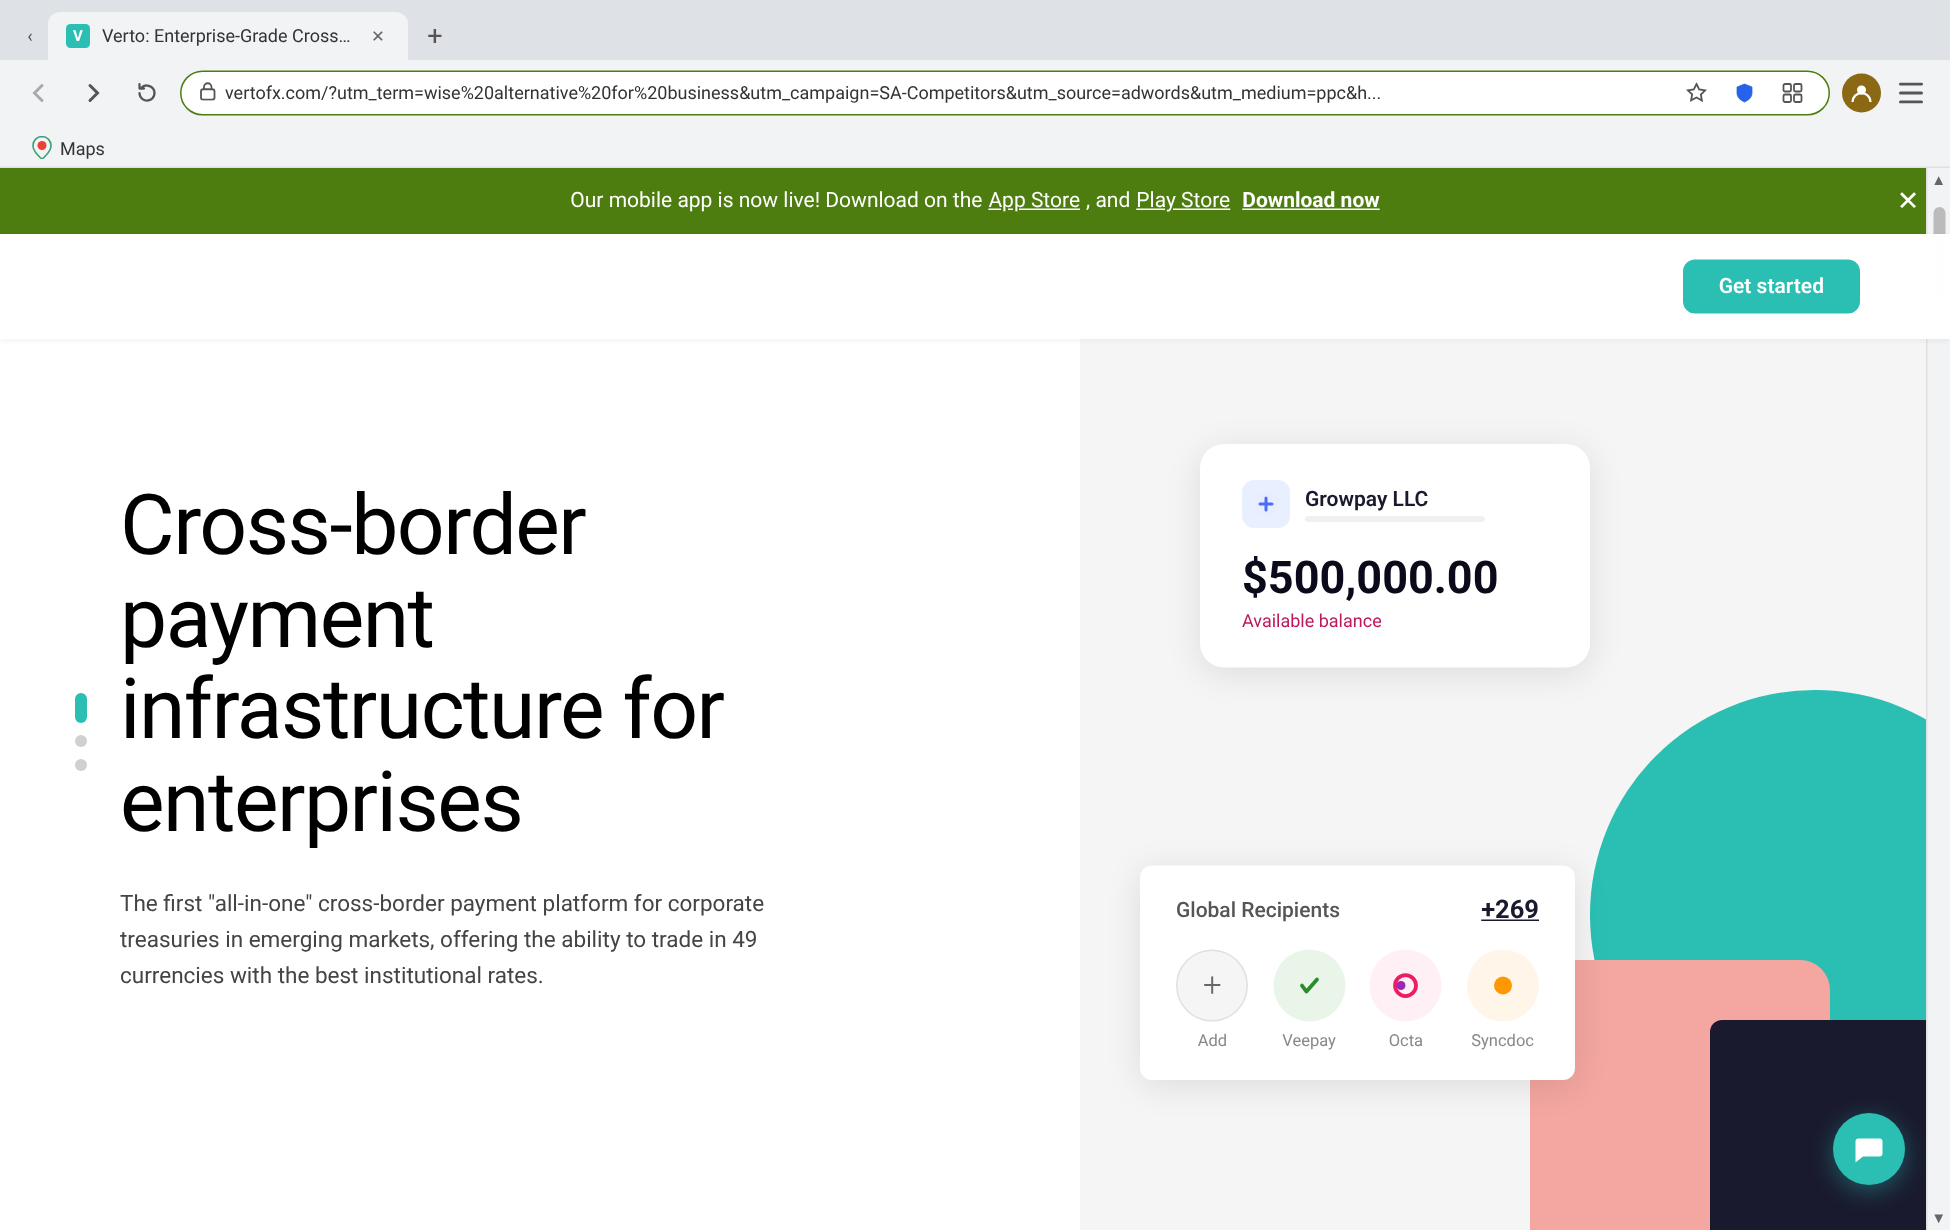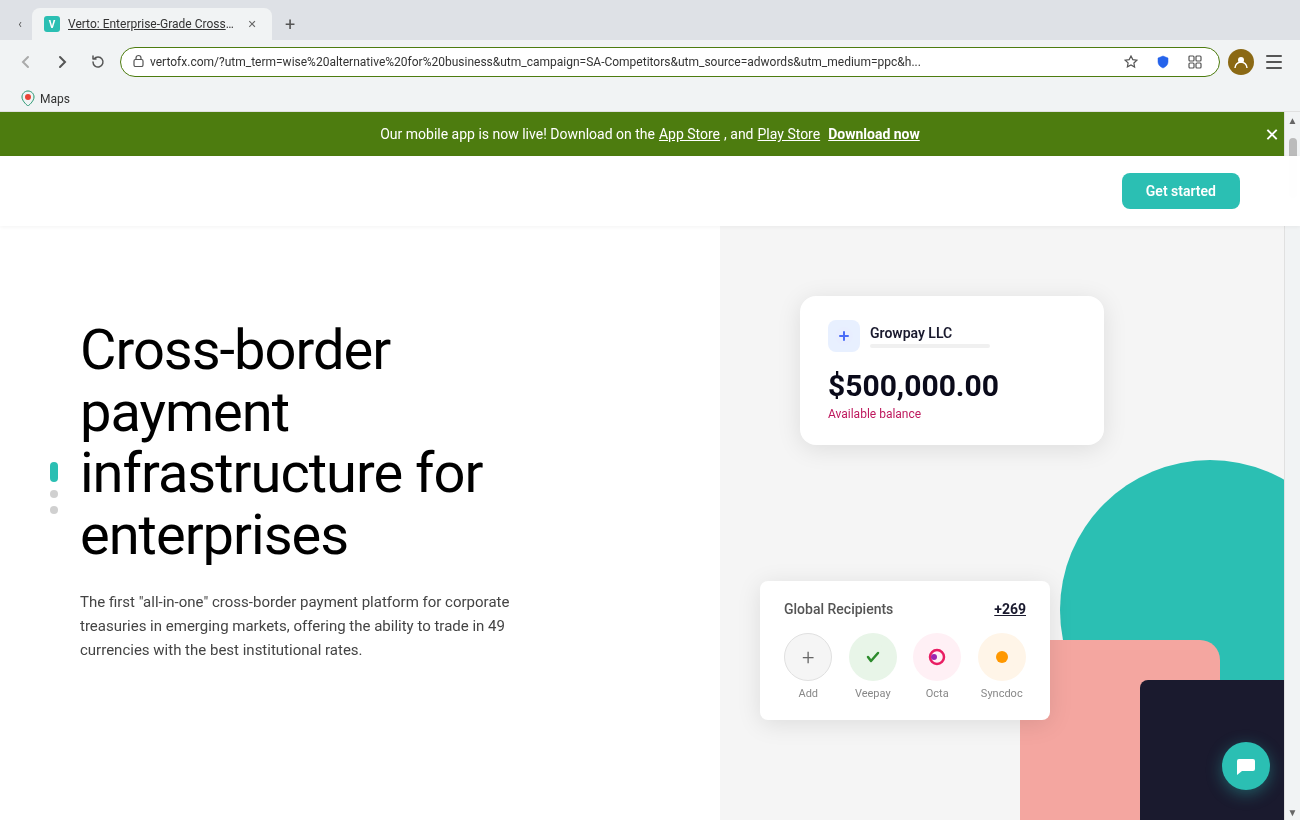--- a/index.html
+++ b/index.html
@@ -1,20 +1,20 @@
 <!DOCTYPE html>
 <html><head>
   <meta charset="utf-8">
   <style>
     * { margin: 0; padding: 0; box-sizing: border-box; }
     body { width: 1300px; height: 820px; overflow: hidden; font-family: -apple-system, BlinkMacSystemFont, 'Segoe UI', Roboto, sans-serif; background: #fff; }
     .browser-tab-bar { display: flex; align-items: center; padding: 8px 8px 0 8px; background: #dee1e6; height: 40px; }
     .browser-tab-scroll { display: flex; align-items: center; width: 24px; height: 28px; justify-content: center; cursor: pointer; color: #555; font-size: 12px; }
     .browser-tab { display: flex; align-items: center; background: #f1f3f4; border-radius: 8px 8px 0 0; padding: 0 12px; height: 32px; min-width: 200px; max-width: 240px; font-size: 12px; color: #333; gap: 8px; position: relative; }
-    .browser-tab .tab-title { flex: 1; overflow: hidden; text-overflow: ellipsis; white-space: nowrap; text-decoration: underline; }
+    .browser-tab .tab-title { flex: 1; overflow: hidden; text-overflow: ellipsis; white-space: nowrap; }
     .browser-tab .close-tab { width: 16px; height: 16px; border-radius: 50%; display: flex; align-items: center; justify-content: center; font-size: 11px; color: #666; cursor: pointer; }
     .new-tab-btn { width: 28px; height: 28px; border-radius: 50%; display: flex; align-items: center; justify-content: center; color: #555; font-size: 18px; cursor: pointer; margin-left: 4px; }
     .browser-toolbar { display: flex; align-items: center; padding: 6px 12px; gap: 8px; background: #f1f3f4; height: 44px; }
     .nav-btn { width: 28px; height: 28px; border-radius: 50%; display: flex; align-items: center; justify-content: center; color: #555; font-size: 14px; cursor: pointer; }
     .nav-btn.disabled { color: #bbb; cursor: default; }
     .address-bar { flex: 1; display: flex; align-items: center; background: #fff; border-radius: 20px; padding: 0 12px; height: 30px; gap: 6px; border: 1px solid #4d7c0f; }
     .address-bar .lock-icon { color: #666; font-size: 11px; }
     .address-url { flex: 1; font-size: 12px; color: #333; overflow: hidden; text-overflow: ellipsis; white-space: nowrap; }
     .address-actions { display: flex; align-items: center; gap: 8px; }
     .addr-btn { width: 24px; height: 24px; border-radius: 50%; display: flex; align-items: center; justify-content: center; color: #555; font-size: 13px; cursor: pointer; }
@@ -57,33 +57,33 @@
     
     .hero-body { font-size: 15px; color: #444; line-height: 1.6; max-width: 460px; }
 
     
     .hero-right-bg { position: absolute; bottom: 0; right: 0; width: 100%; height: 100%; }
     .teal-circle { position: absolute; bottom: 60px; right: -60px; width: 300px; height: 300px; background: #2bbfb3; border-radius: 50%; }
     .pink-shape { position: absolute; bottom: 0; right: 80px; width: 200px; height: 180px; background: #f4a6a0; border-radius: 20px 20px 0 0; }
     .dark-shape { position: absolute; bottom: 0; right: 0; width: 160px; height: 140px; background: #1a1a2e; border-radius: 8px 8px 0 0; }
 
     
-    .card-balance { position: absolute; top: 140px; left: 80px; background: #fff; border-radius: 16px; padding: 24px 28px; width: 304px; box-shadow: 0 4px 24px rgba(0,0,0,0.1); }
+    .card-balance { position: absolute; top: 140px; left: 80px; background: #fff; border-radius: 16px; padding: 24px 28px; width: 260px; box-shadow: 0 4px 24px rgba(0,0,0,0.1); }
     .card-balance-header { display: flex; align-items: center; gap: 10px; margin-bottom: 16px; }
     .card-avatar { width: 32px; height: 32px; background: #e8f0ff; border-radius: 8px; display: flex; align-items: center; justify-content: center; color: #4a6cf7; font-weight: 700; font-size: 14px; overflow: hidden; }
     .card-company-name { font-weight: 600; font-size: 14px; color: #1a1a2e; }
     .card-company-bar { height: 4px; background: #f0f0f0; border-radius: 2px; margin-top: 3px; width: 120px; }
     .card-amount { font-size: 30px; font-weight: 700; color: #0a0a1a; }
     .card-label { font-size: 12px; color: #be185d; margin-top: 4px; }
 
     
     .card-recipients { position: absolute; bottom: 100px; left: 40px; background: #fff; border-radius: 8px; padding: 20px 24px; width: 290px; box-shadow: 0 4px 24px rgba(0,0,0,0.1); }
     .card-rec-header { display: flex; align-items: center; justify-content: space-between; margin-bottom: 16px; }
     .card-rec-title { font-size: 14px; color: #555; font-weight: 500; }
-    .card-rec-count { font-size: 14px; font-weight: 700; color: #1a1a2e; text-decoration: underline; }
+    .card-rec-count { font-size: 17px; font-weight: 700; color: #1a1a2e; text-decoration: underline; }
     .card-rec-icons { display: flex; gap: 16px; justify-content: space-around; }
     .rec-item { display: flex; flex-direction: column; align-items: center; gap: 6px; }
     .rec-icon { width: 48px; height: 48px; border-radius: 50%; display: flex; align-items: center; justify-content: center; font-size: 20px; }
     .rec-icon.add { background: #f5f5f5; color: #666; font-size: 22px; font-weight: 300; border: 1.5px solid #e0e0e0; }
     .rec-icon.veepay { background: #e8f5e8; }
     .rec-icon.octa { background: #fff0f5; }
     .rec-icon.syncdoc { background: #fff5e8; }
     .rec-label { font-size: 11px; color: #888; }
 
     

